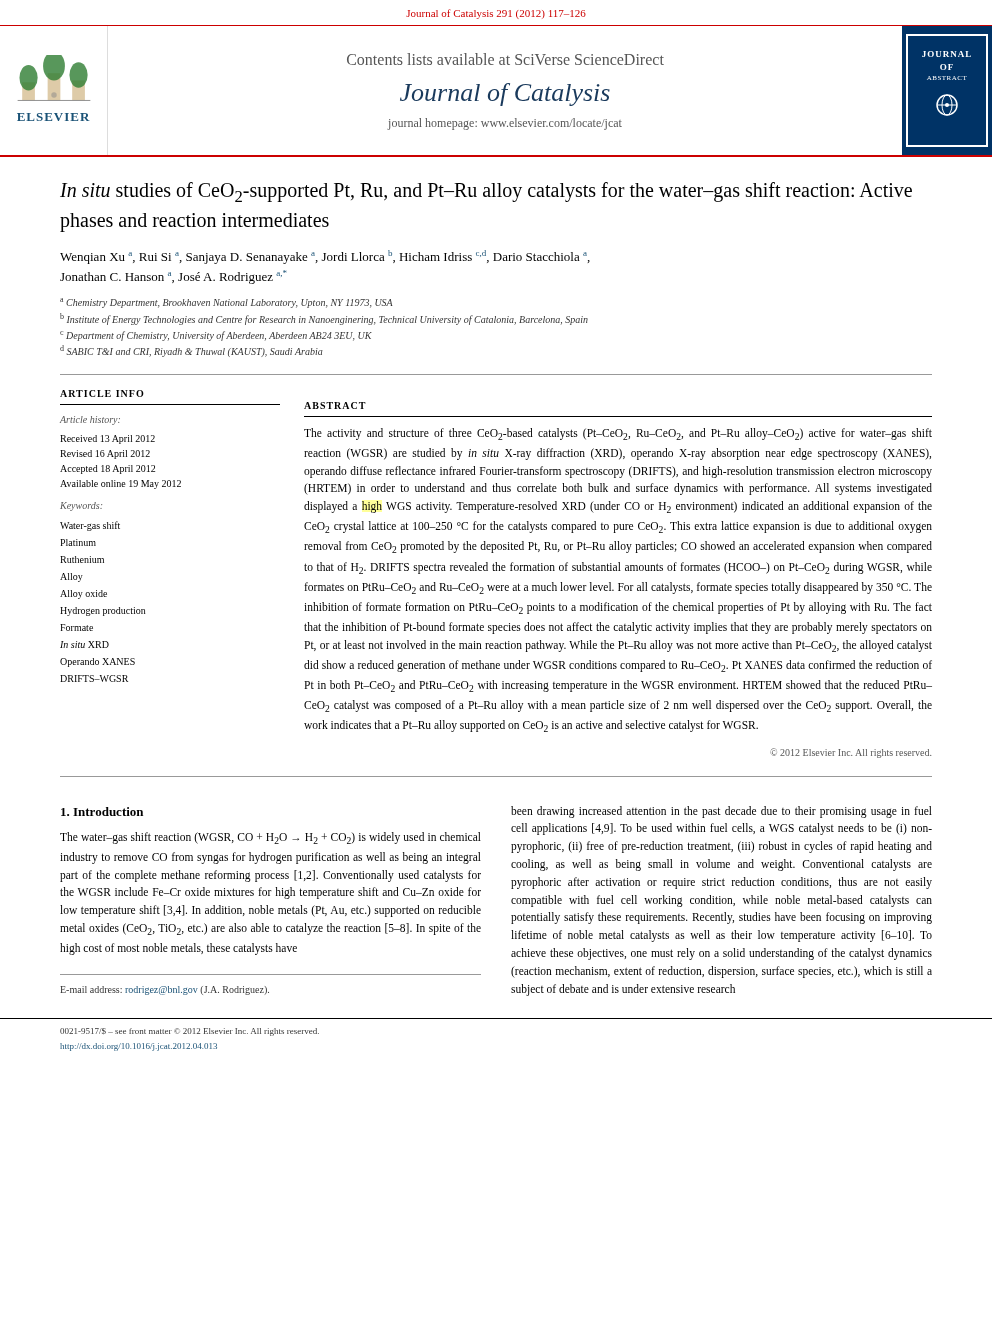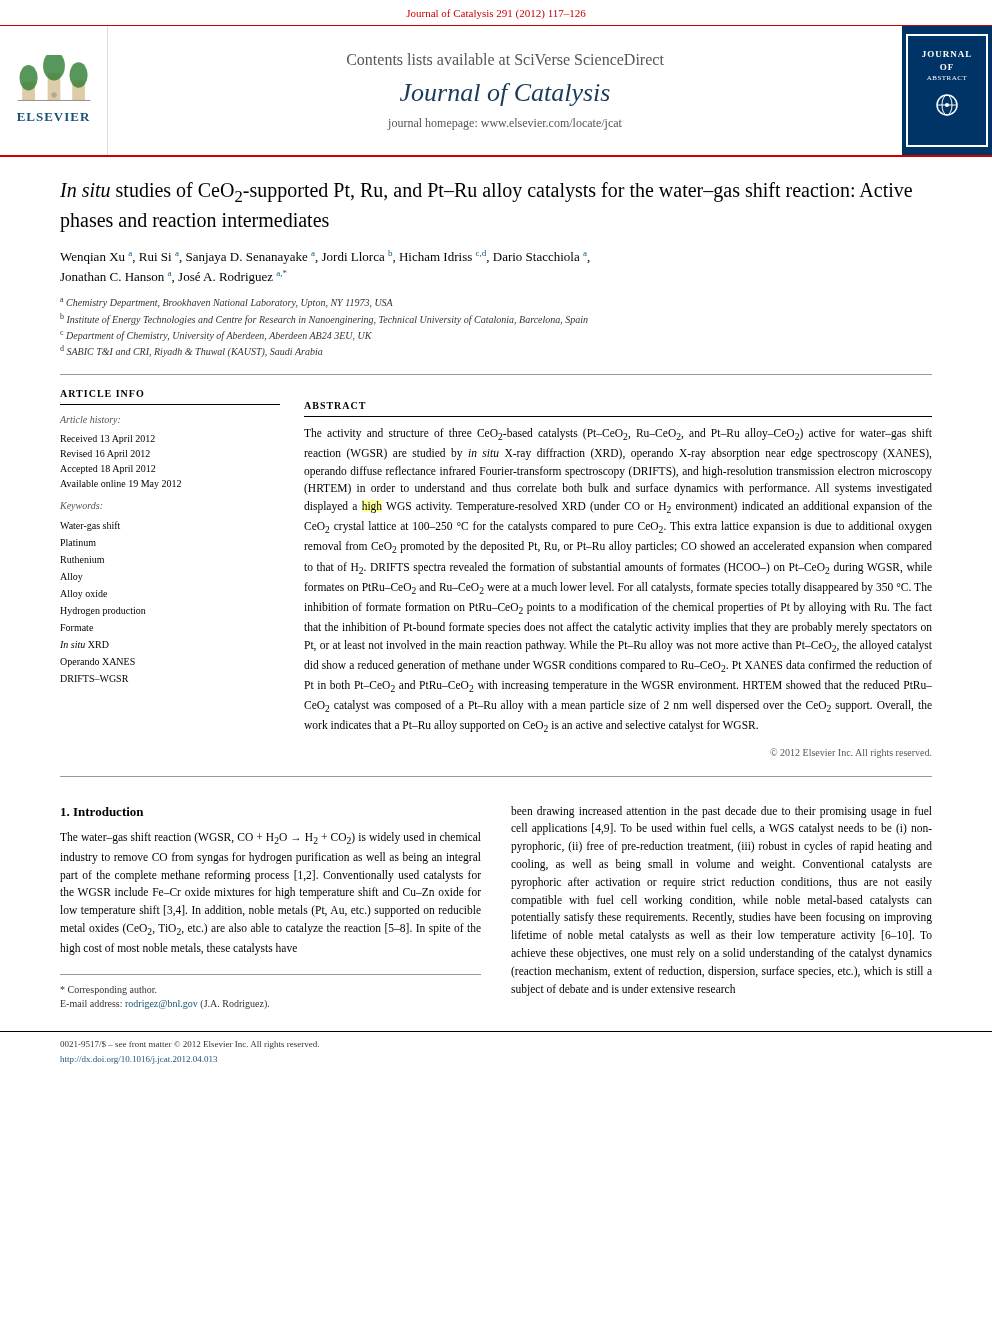--- a/index.html
+++ b/index.html
@@ -377,23 +377,20 @@
     <div class="intro-left">
       <div class="section-number-title">
         <span>1.</span> <span>Introduction</span>
       </div>
       <div class="intro-text">
         The water–gas shift reaction (WGSR, CO + H<sub>2</sub>O → H<sub>2</sub> + CO<sub>2</sub>) is widely used in chemical industry to remove CO from syngas for hydrogen purification as well as being an integral part of the complete methane reforming process [1,2]. Conventionally used catalysts for the WGSR include Fe–Cr oxide mixtures for high temperature shift and Cu–Zn oxide for low temperature shift [3,4]. In addition, noble metals (Pt, Au, etc.) supported on reducible metal oxides (CeO<sub>2</sub>, TiO<sub>2</sub>, etc.) are also able to catalyze the reaction [5–8]. In spite of the high cost of most noble metals, these catalysts have
       </div>
 
       <div class="footnotes">
         <div>
-          <span>* Corresponding author.</span>
-        </div>
-        <div>
           <span>E-mail address:</span>
           <span style="color:#1a5276;">rodrigez@bnl.gov</span>
           <span>(J.A. Rodriguez).</span>
         </div>
       </div>
     </div>
 
     <div class="intro-right">
       <div class="intro-text">
         been drawing increased attention in the past decade due to their promising usage in fuel cell applications [4,9]. To be used within fuel cells, a WGS catalyst needs to be (i) non-pyrophoric, (ii) free of pre-reduction treatment, (iii) robust in cycles of rapid heating and cooling, as well as being small in volume and weight. Conventional catalysts are pyrophoric after activation or require strict reduction conditions, thus are not easily compatible with fuel cell working condition, while noble metal-based catalysts can potentially satisfy these requirements. Recently, studies have been focusing on improving lifetime of noble metal catalysts as well as their low temperature activity [6–10]. To achieve these objectives, one must rely on a solid understanding of the catalyst dynamics (reaction mechanism, extent of reduction, dispersion, surface species, etc.), which is still a subject of debate and is under extensive research

